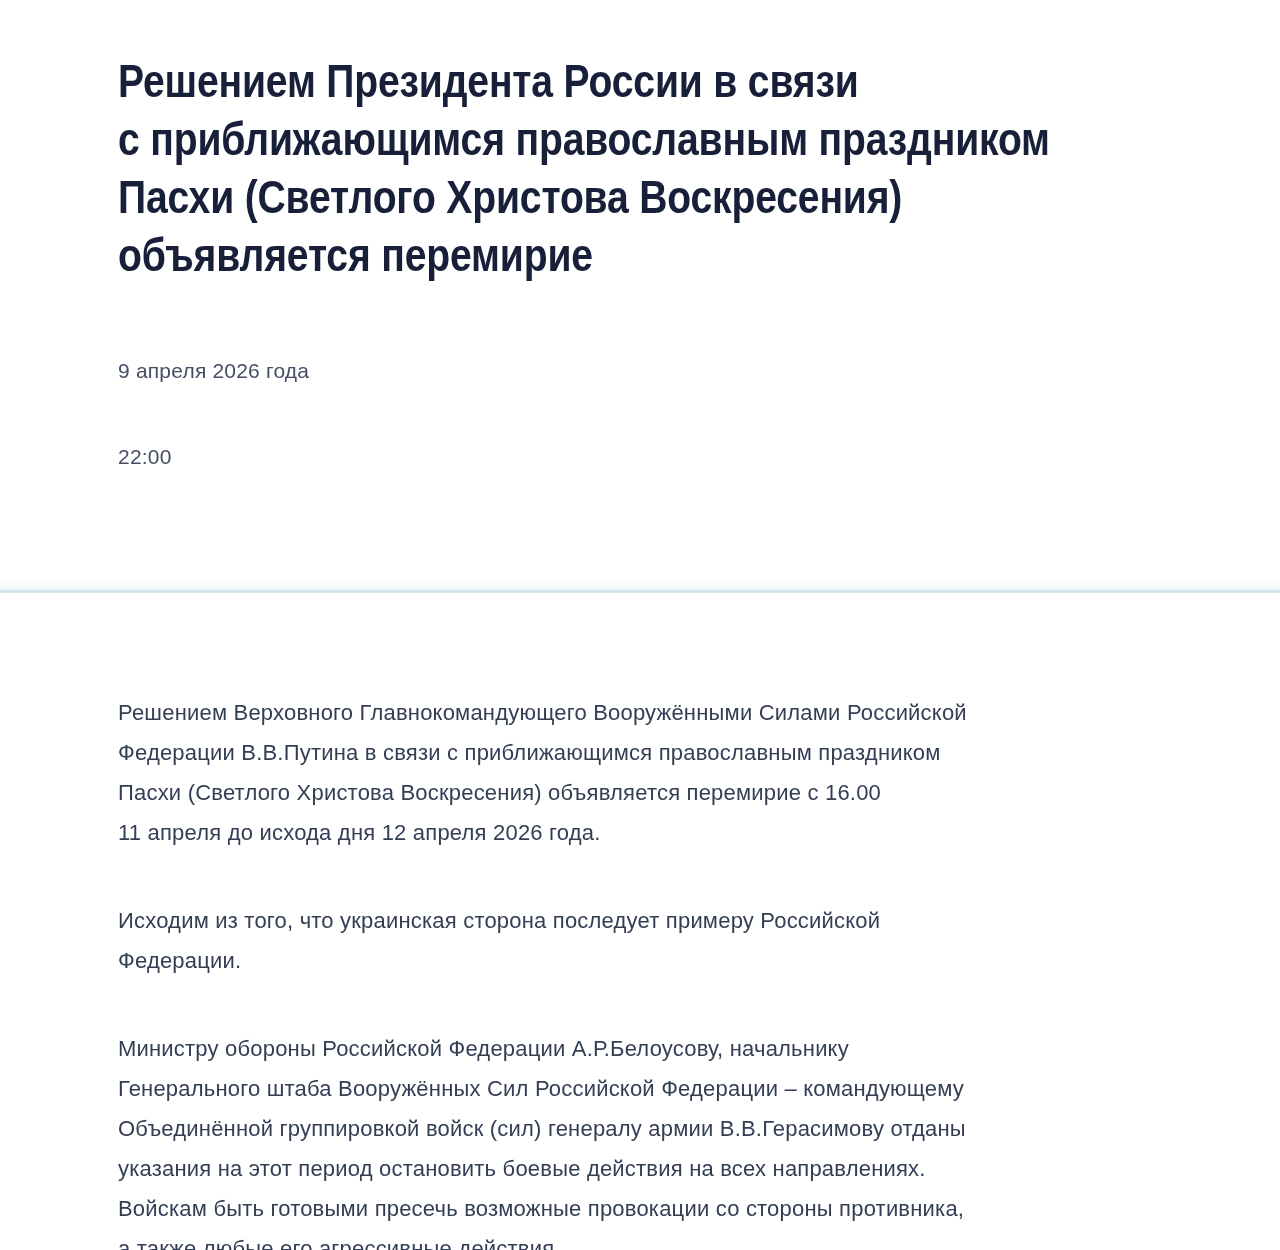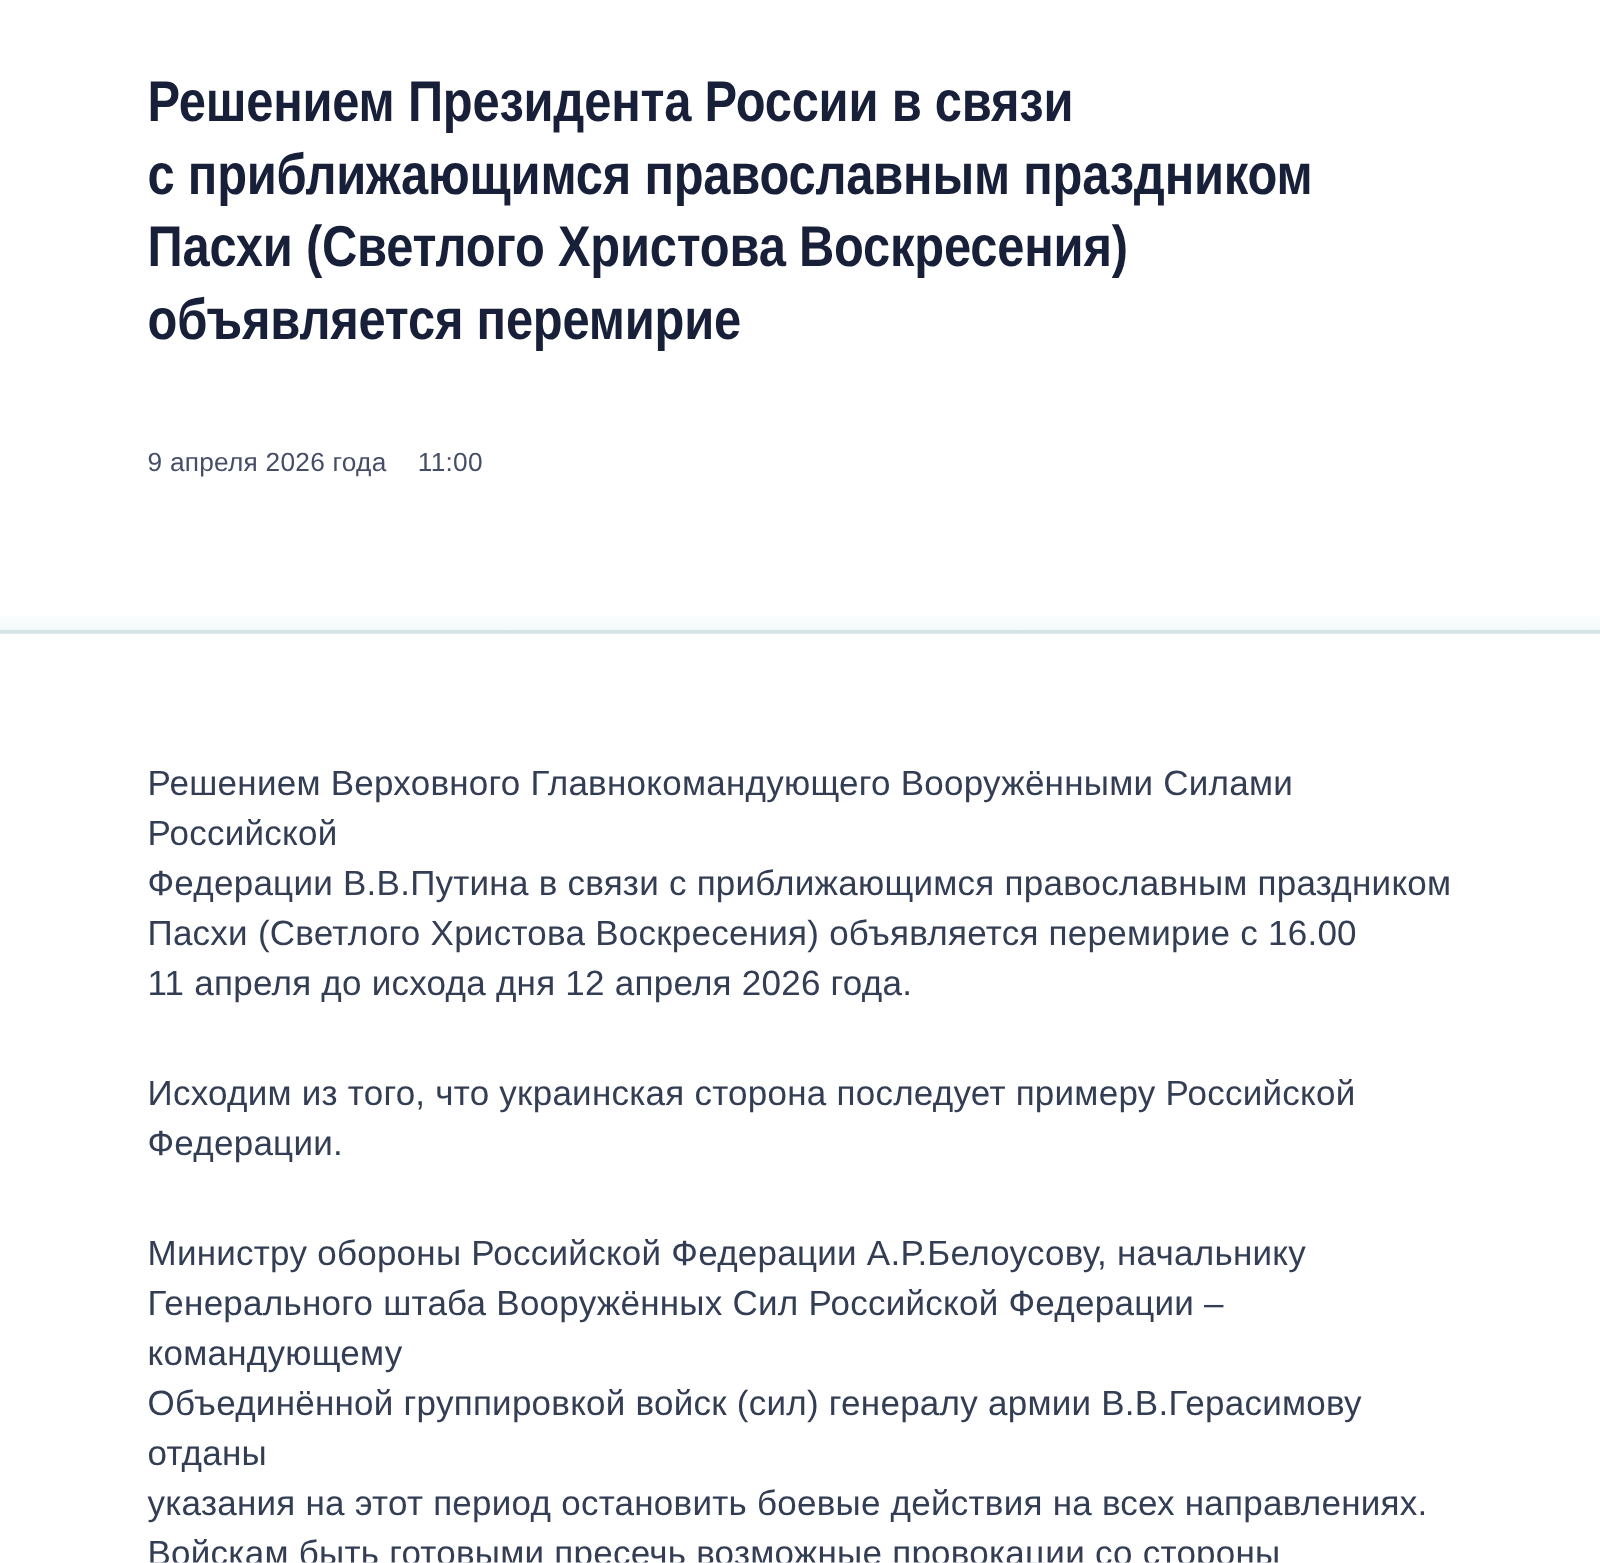--- a/index.html
+++ b/index.html
@@ -29,61 +29,62 @@
     white-space: pre-line;
     width: 1340px;
     transform: scaleX(0.85);
     transform-origin: left top;
     letter-spacing: -0.2px;
   }
   
   .meta-row {
     display: flex;
     align-items: baseline;
-    gap: 25px;
+    gap: 60px;
     margin-top: 74px;
     font-size: 21px;
     line-height: 26px;
     letter-spacing: 0.2px;
     color: var(--meta, #454e66);
+    flex-direction: column;
   }
   
   .divider {
     margin-top: 106px;
     width: 1280px;
     height: 14px;
     background: linear-gradient(to bottom, #ffffff, #f2f9fa);
     border-bottom: 3px solid var(--divider, #d5e4e8);
   }
   
   .article-body {
     margin-top: 100px;
   }
   .article-body p {
     margin: 0 0 48px 0;
-    font-size: 28px;
+    font-size: 22px;
     line-height: 40px;
     letter-spacing: 0.2px;
     color: var(--body, #333e54);
     white-space: pre-line;
   }
 </style>
 </head>
 <body>
 
 <main>
   <div class="content">
     <h1 class="headline">Решением Президента России в связи
 с приближающимся православным праздником
 Пасхи (Светлого Христова Воскресения)
 объявляется перемирие</h1>
 
     <div class="meta-row">
       <span>9 апреля 2026 года</span>
-      <span>11:00</span>
+      <span>22:00</span>
     </div>
   </div>
 
   <div class="divider"></div>
 
   <section class="content article-body">
     <p>Решением Верховного Главнокомандующего Вооружёнными Силами Российской
 Федерации В.В.Путина в связи с приближающимся православным праздником
 Пасхи (Светлого Христова Воскресения) объявляется перемирие с 16.00
 11 апреля до исхода дня 12 апреля 2026 года.</p>

